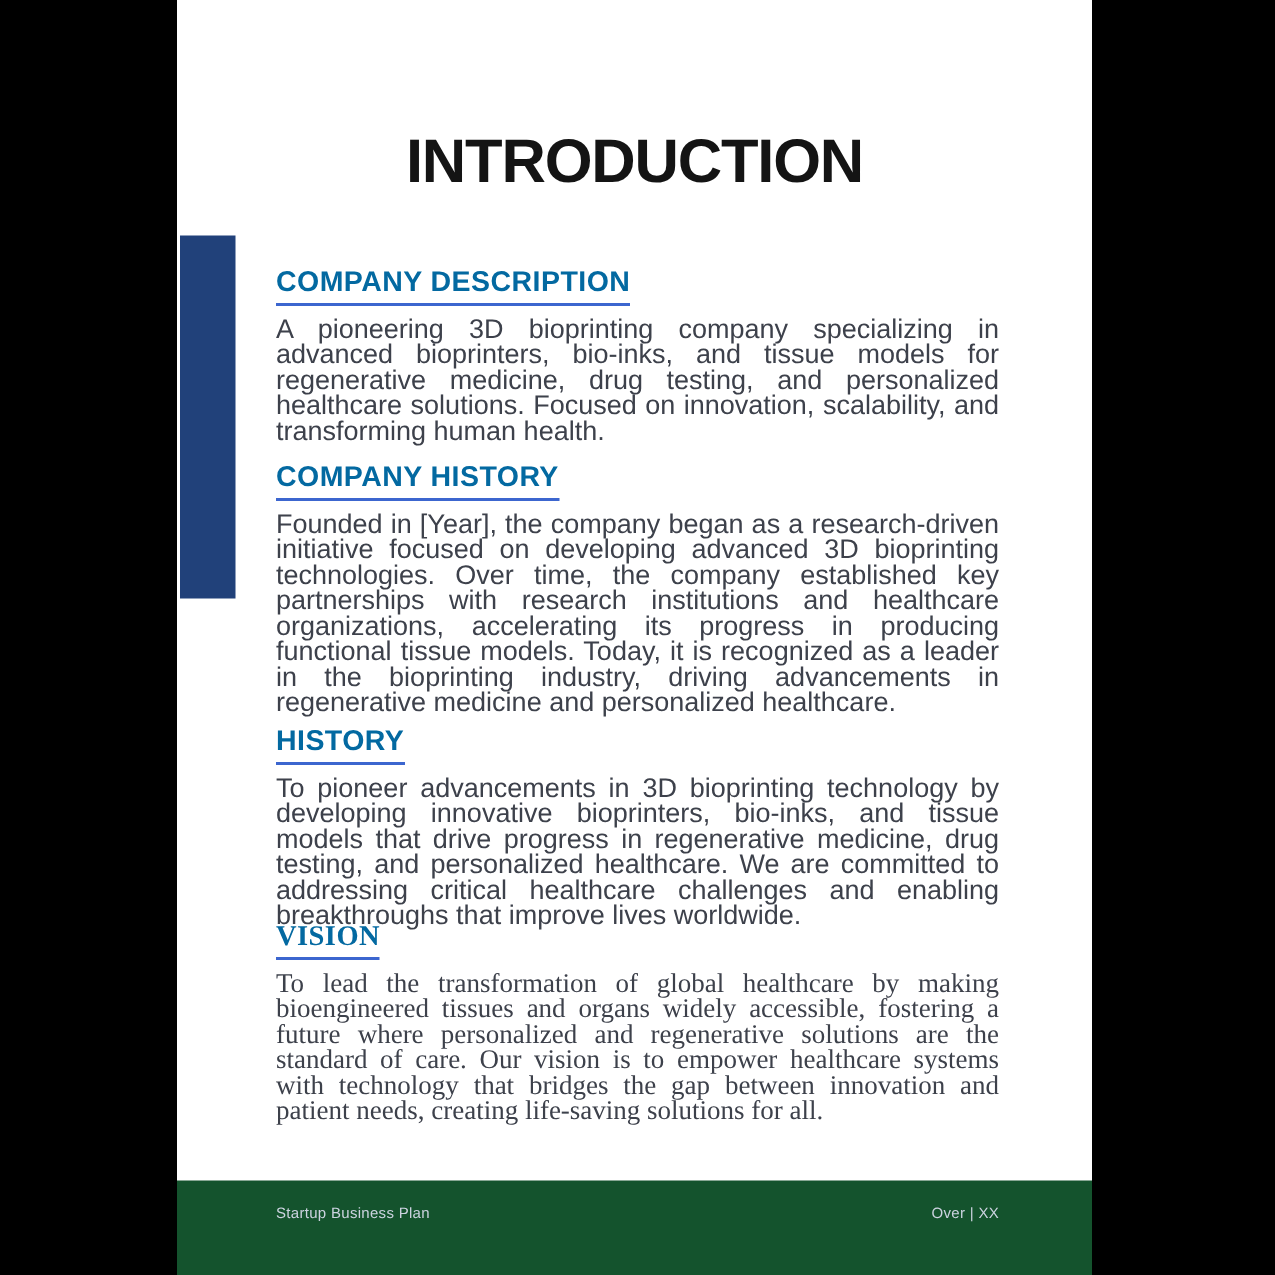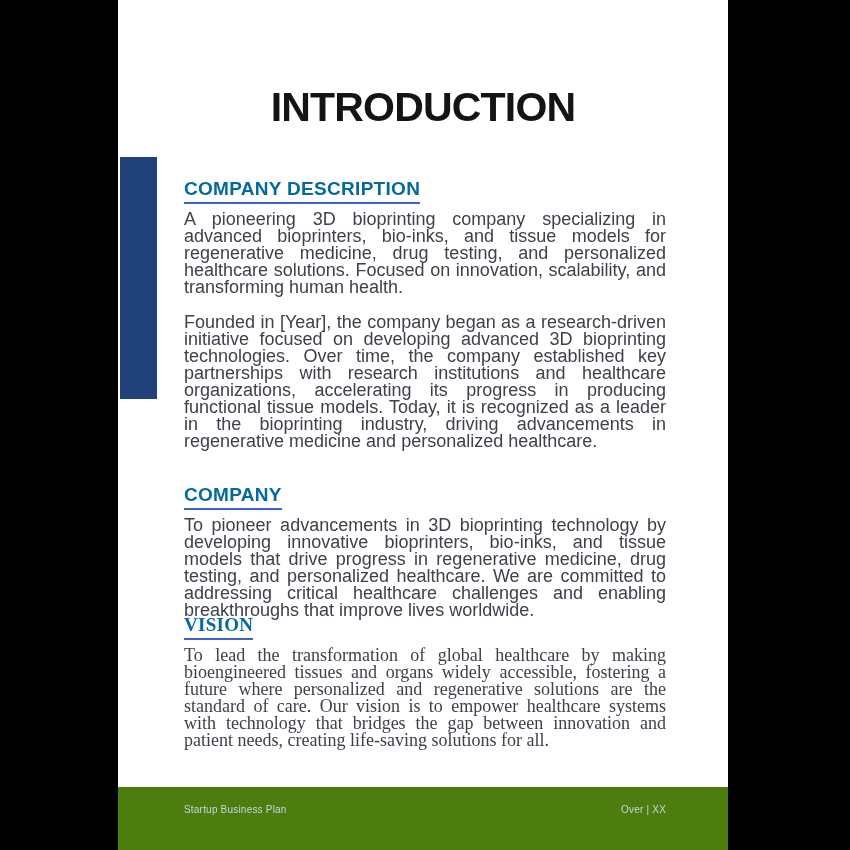--- a/index.html
+++ b/index.html
@@ -64,21 +64,21 @@
     font-size: 18px;
     line-height: 17px;
     color: #3d414b;
     text-align: justify;
   }
 
   .footer-bar {
     position: absolute;
     left: 0; top: 787px;
     width: 610px; height: 63px;
-    background: #4d7c0f;
+    background: #14532d;
     box-sizing: border-box;
     padding: 17px 62px 0 66px;
     display: flex;
     justify-content: space-between;
     align-items: flex-start;
     font-size: 10px;
     letter-spacing: 0.2px;
     color: #ccd3e0;
   }
 </style>
@@ -91,25 +91,26 @@
     <div class="accent-bar"></div>
 
     <h1 class="doc-title">INTRODUCTION</h1>
 
     <section class="section section--description">
       <h2 class="section-heading">COMPANY DESCRIPTION</h2>
       <p class="section-body">A pioneering 3D bioprinting company specializing in advanced bioprinters, bio-inks, and tissue models for regenerative medicine, drug testing, and personalized healthcare solutions. Focused on innovation, scalability, and transforming human health.</p>
     </section>
 
     <section class="section section--history">
+      <h2 class="section-heading">COMPANY HISTORY</h2>
       <p class="section-body">Founded in [Year], the company began as a research-driven initiative focused on developing advanced 3D bioprinting technologies. Over time, the company established key partnerships with research institutions and healthcare organizations, accelerating its progress in producing functional tissue models. Today, it is recognized as a leader in the bioprinting industry, driving advancements in regenerative medicine and personalized healthcare.</p>
     </section>
 
     <section class="section section--mission">
-      <h2 class="section-heading">COMPANY</h2>
+      <h2 class="section-heading">HISTORY</h2>
       <p class="section-body">To pioneer advancements in 3D bioprinting technology by developing innovative bioprinters, bio-inks, and tissue models that drive progress in regenerative medicine, drug testing, and personalized healthcare. We are committed to addressing critical healthcare challenges and enabling breakthroughs that improve lives worldwide.</p>
     </section>
 
     <section class="section section--vision">
       <h2 class="section-heading">VISION</h2>
       <p class="section-body">To lead the transformation of global healthcare by making bioengineered tissues and organs widely accessible, fostering a future where personalized and regenerative solutions are the standard of care. Our vision is to empower healthcare systems with technology that bridges the gap between innovation and patient needs, creating life-saving solutions for all.</p>
     </section>
 
     <footer class="footer-bar">
       <span>Startup Business Plan</span>

